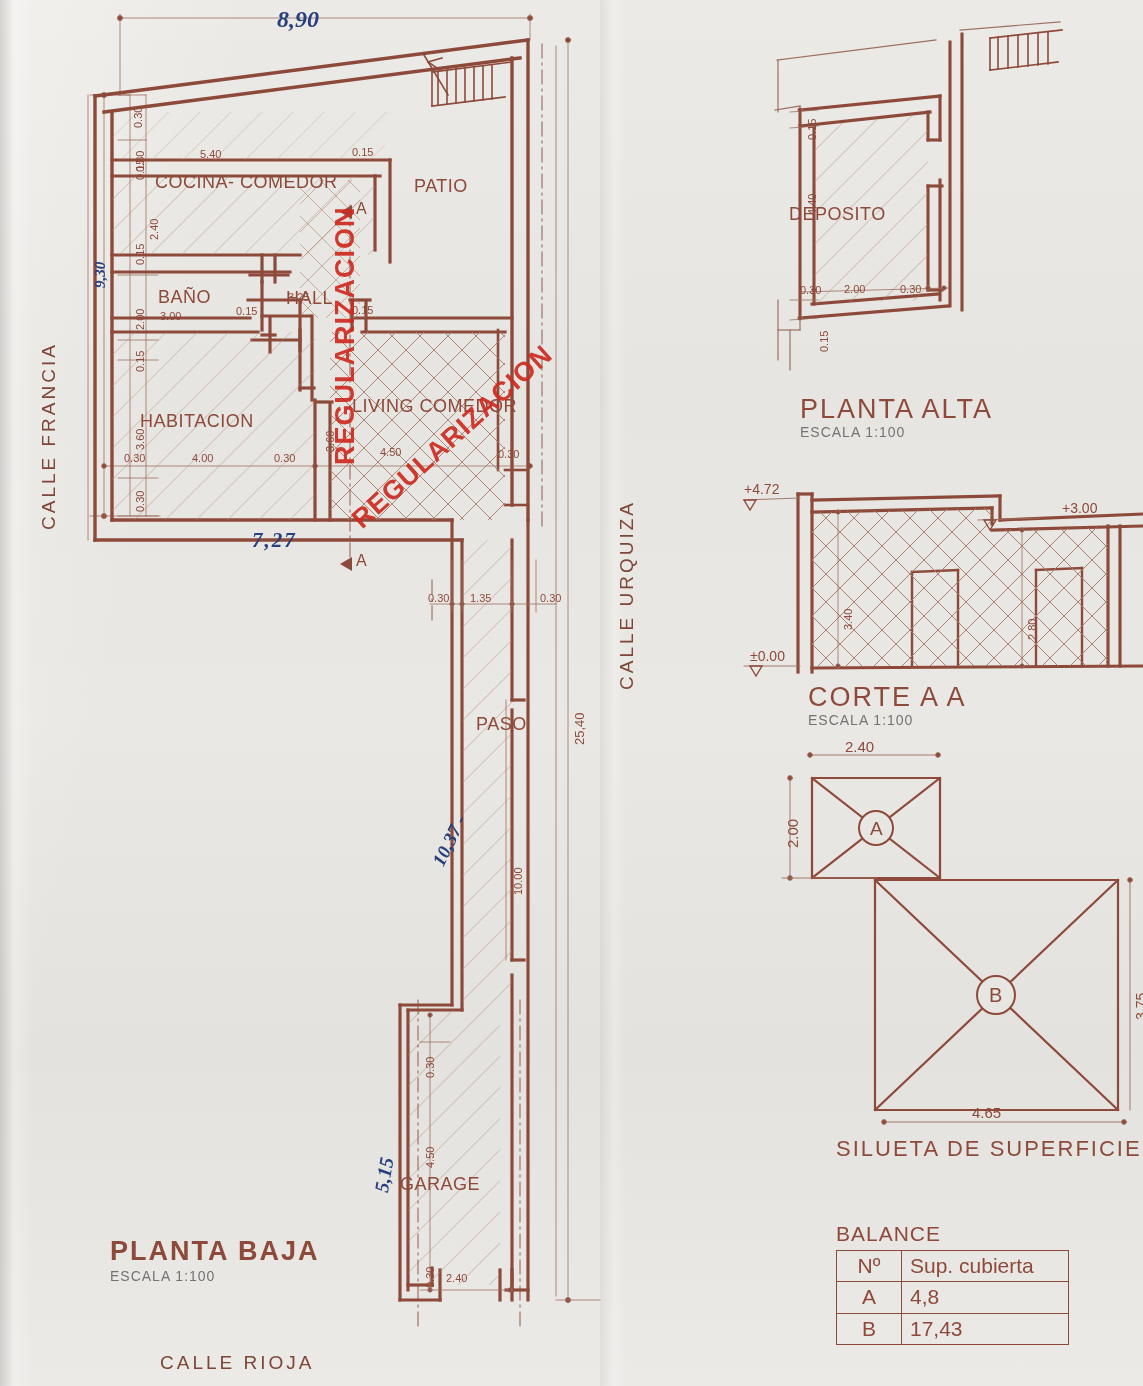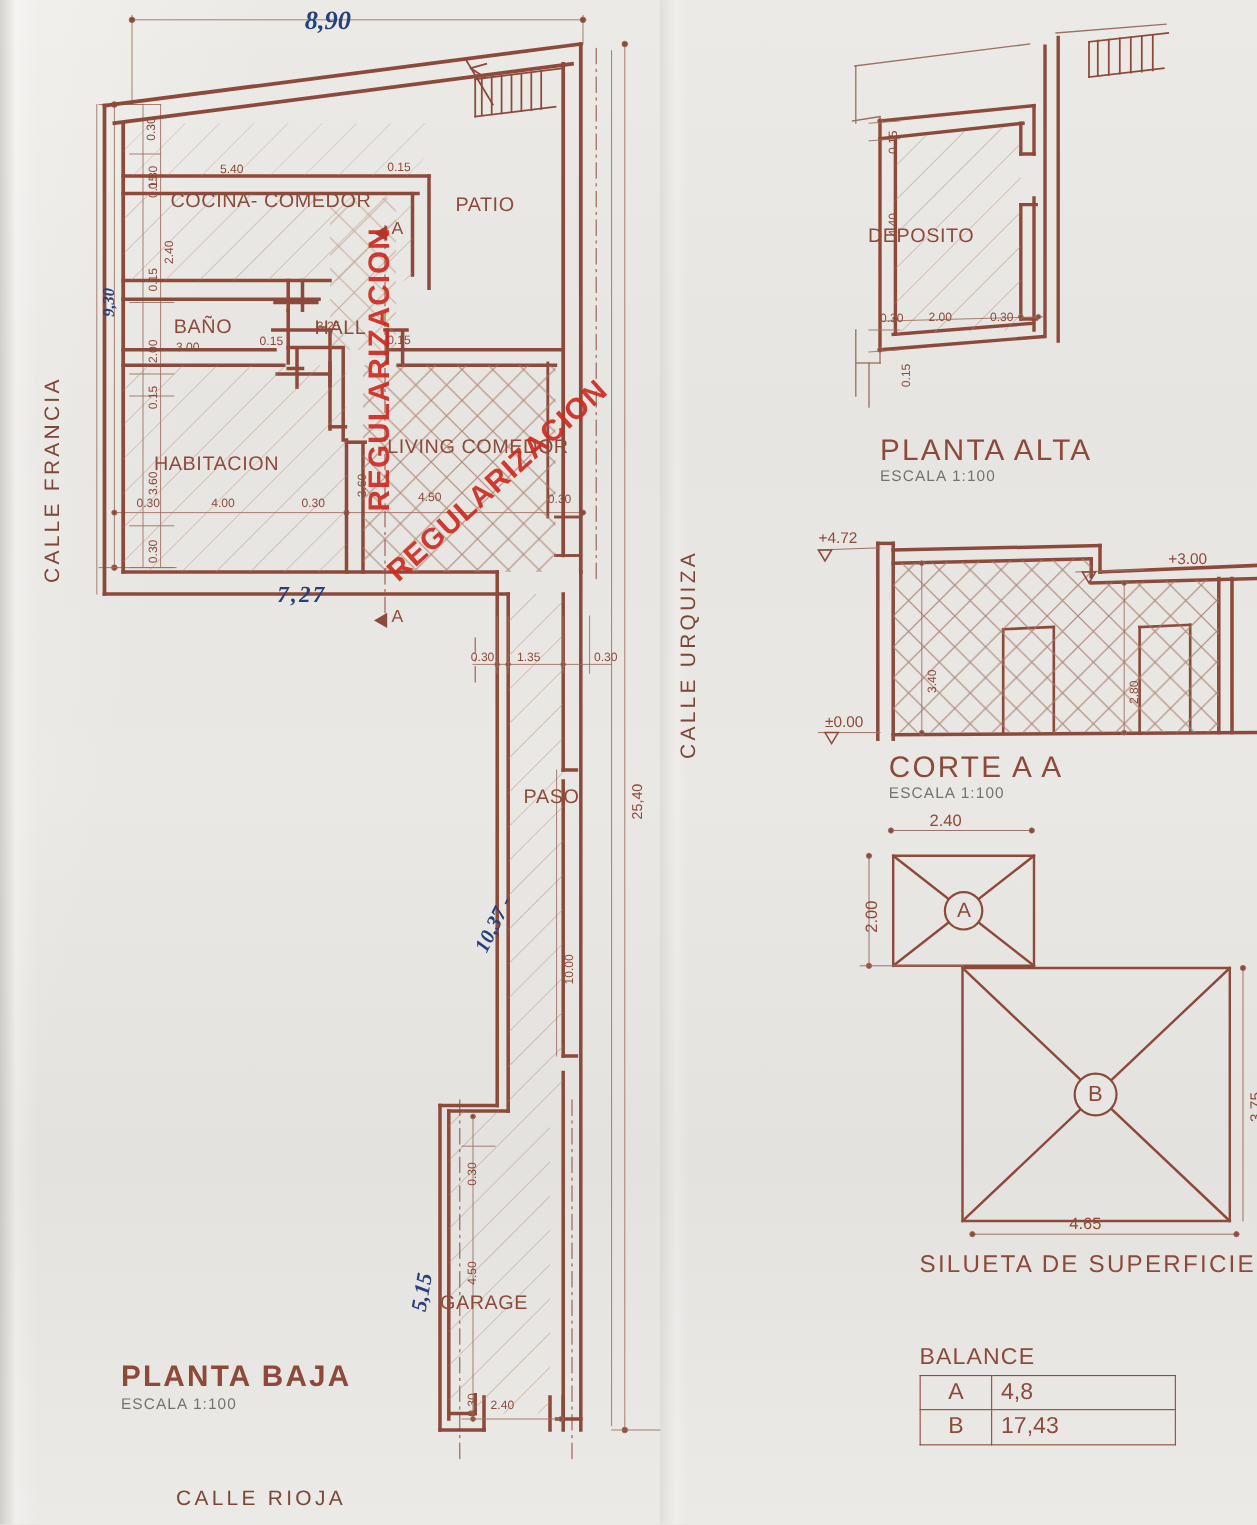--- a/index.html
+++ b/index.html
@@ -539,20 +539,24 @@
 <div class="dim dimv" style="left:784px;top:848px;font-size:15px;">2.00</div>
 <div class="dim" style="left:972px;top:1104px;font-size:15px;">4.65</div>
 <div class="dim dimv" style="left:1133px;top:1020px;font-size:14px;">3.75</div>
 <div class="title" style="left:836px;top:1136px;font-size:22px;">SILUETA DE SUPERFICIES</div>
 
 <div id="balance-wrap">
   <div id="balance-title">BALANCE</div>
   <table id="balance">
     <tbody>
       <tr>
+        <td class="c-n">Nº</td>
+        <td class="c-s">Sup. cubierta</td>
+      </tr>
+      <tr>
         <td class="c-n">A</td>
         <td class="c-s">4,8</td>
       </tr>
       <tr>
         <td class="c-n">B</td>
         <td class="c-s">17,43</td>
       </tr>
     </tbody>
   </table>
 </div>

